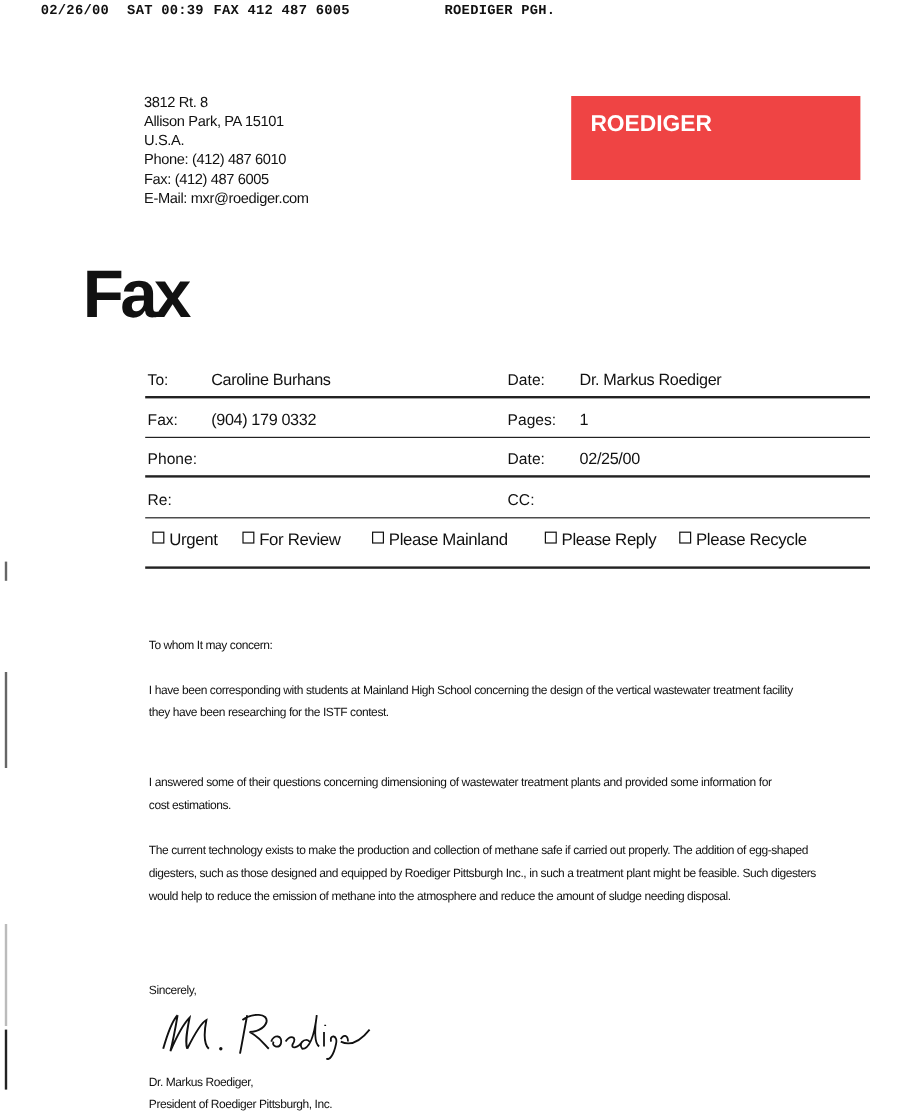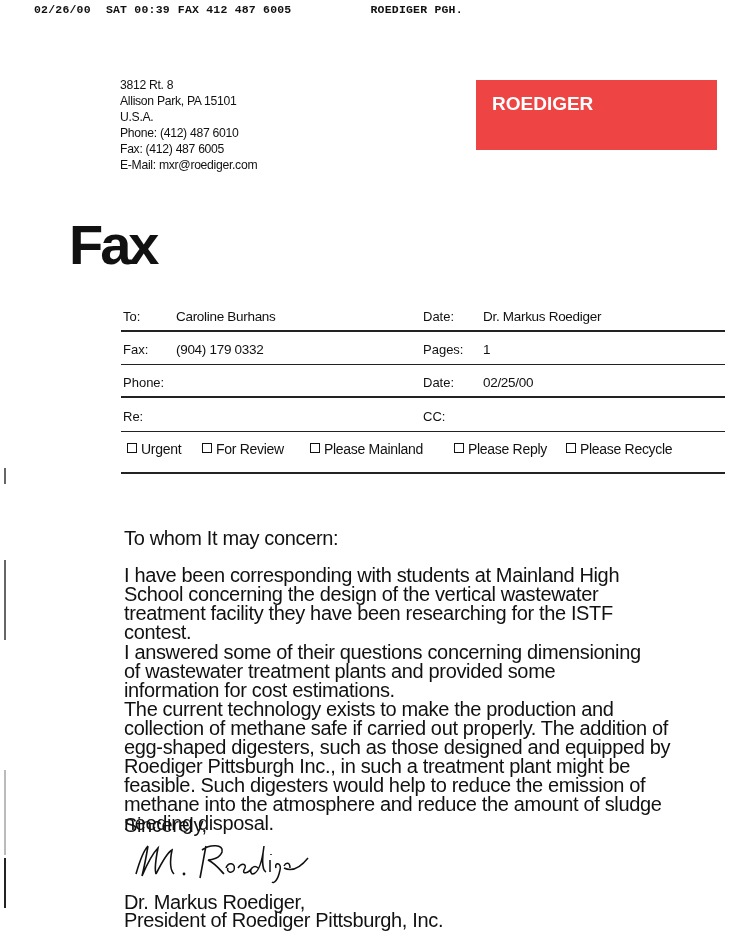--- a/index.html
+++ b/index.html
@@ -10,21 +10,21 @@
   .addr { top: 77px; left: 120px; font-size: 12.2px; line-height: 16px; letter-spacing: -0.3px; }
   .logo { top: 80px; left: 476px; width: 241px; height: 70px; background: #ef4444; color: #fff; font-weight: bold; font-size: 19px; line-height: 21px; padding: 13px 0 0 16px; box-sizing: border-box; }
   .faxtitle { top: 215px; left: 69px; font-size: 56px; font-weight: bold; letter-spacing: -3px; line-height: 60px; }
   .row { position: absolute; left: 121px; width: 604px; height: 32px; }
   .row .line { position: absolute; left: 0; right: 0; bottom: 0; height: 2px; background: #222; }
   .lbl { position: absolute; font-weight: normal; font-size: 13px; top: 9px; }
   .val { position: absolute; font-size: 13.5px; top: 9px; letter-spacing: -0.3px; }
   .checks { position: absolute; top: 441px; left: 121px; width: 604px; font-size: 14px; letter-spacing: -0.3px; }
   .chk { position: absolute; top: 0; white-space: nowrap; }
   .box { display: inline-block; width: 8px; height: 8px; border: 1.4px solid #111; margin-right: 4px; vertical-align: 1px; }
-  .body { left: 124px; font-size: 20px; line-height: 19px; letter-spacing: -0.35px; }
+  .body { left: 124px; font-size: 10px; line-height: 19px; letter-spacing: -0.35px; }
   .edge { position: absolute; width: 1.5px; background: #666; left: 4px; }
 </style>
 </head>
 <body>
 
 <div class="abs faxhdr"><span>02/26/00</span> <span>SAT 00:39</span><span>FAX 412 487 6005</span>          <span>ROEDIGER PGH.</span></div>
 
 <div class="abs addr">
   <div>3812 Rt. 8</div>
   <div>Allison Park, PA 15101</div>

